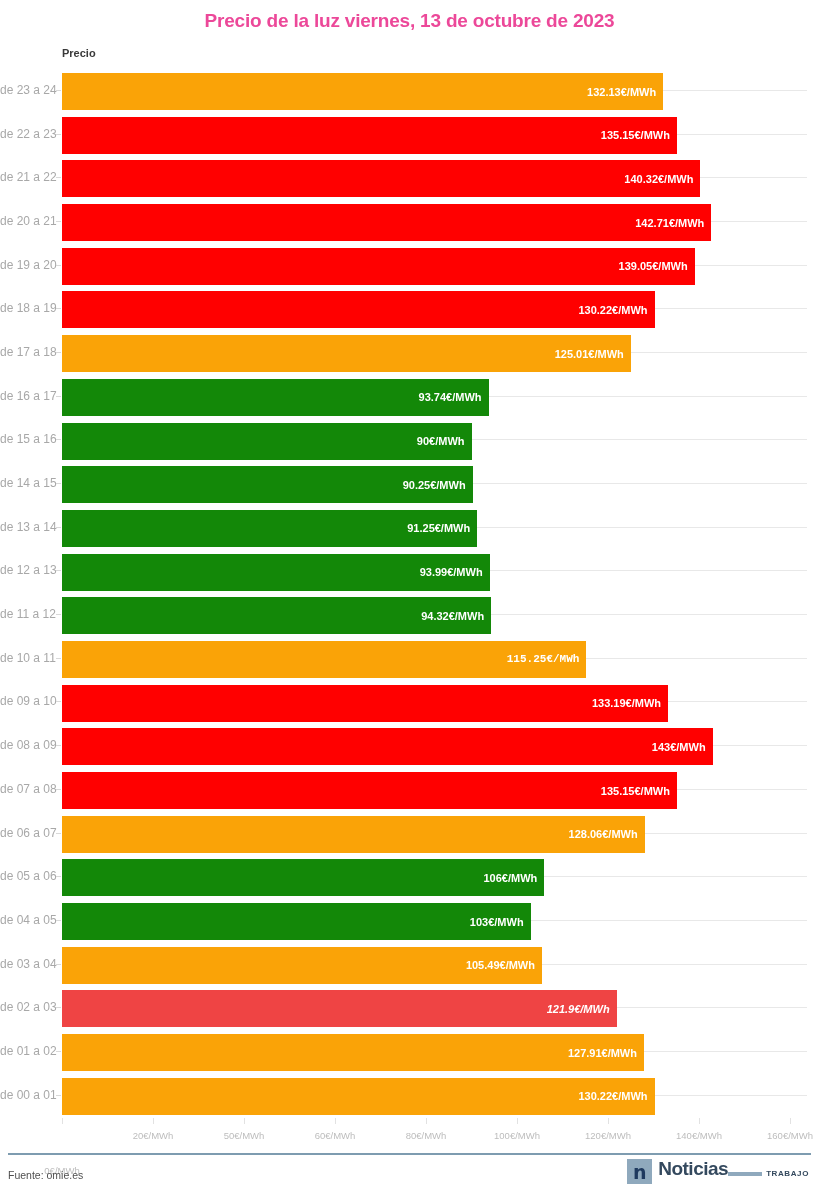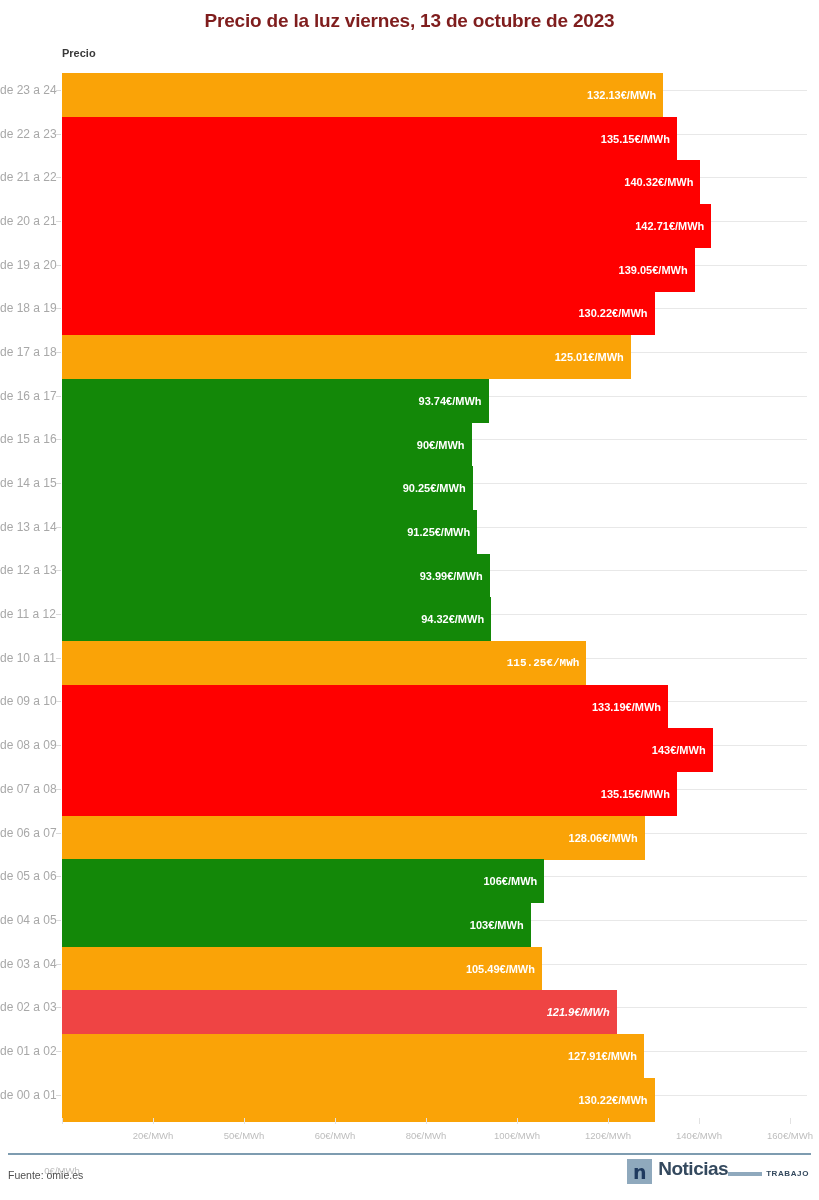--- a/index.html
+++ b/index.html
@@ -19,21 +19,21 @@
 
   
   .chart-title {
     position: absolute;
     top: 10px;
     left: 0;
     width: 819px;
     text-align: center;
     font-size: 19px;
     font-weight: bold;
-    color: #7f1d1d;
+    color: #ec4899;
     letter-spacing: -0.2px;
   }
 
   
   .legend {
     position: absolute;
     top: 47px;
     left: 62px;
     font-size: 11px;
     font-weight: bold;
@@ -81,21 +81,21 @@
     left: 56px;
     top: 50%;
     width: 5px;
     height: 1px;
     background: #d9d9d9;
   }
   .bar {
     position: absolute;
     left: 62px;
     top: 5px;
-    height: 44px;
+    height: 37px;
     border-radius: 0;
   }
   .bar-value {
     position: absolute;
     right: 7px;
     top: 50%;
     transform: translateY(-50%);
     font-size: 11px;
     font-weight: bold;
     color: #ffffff;

